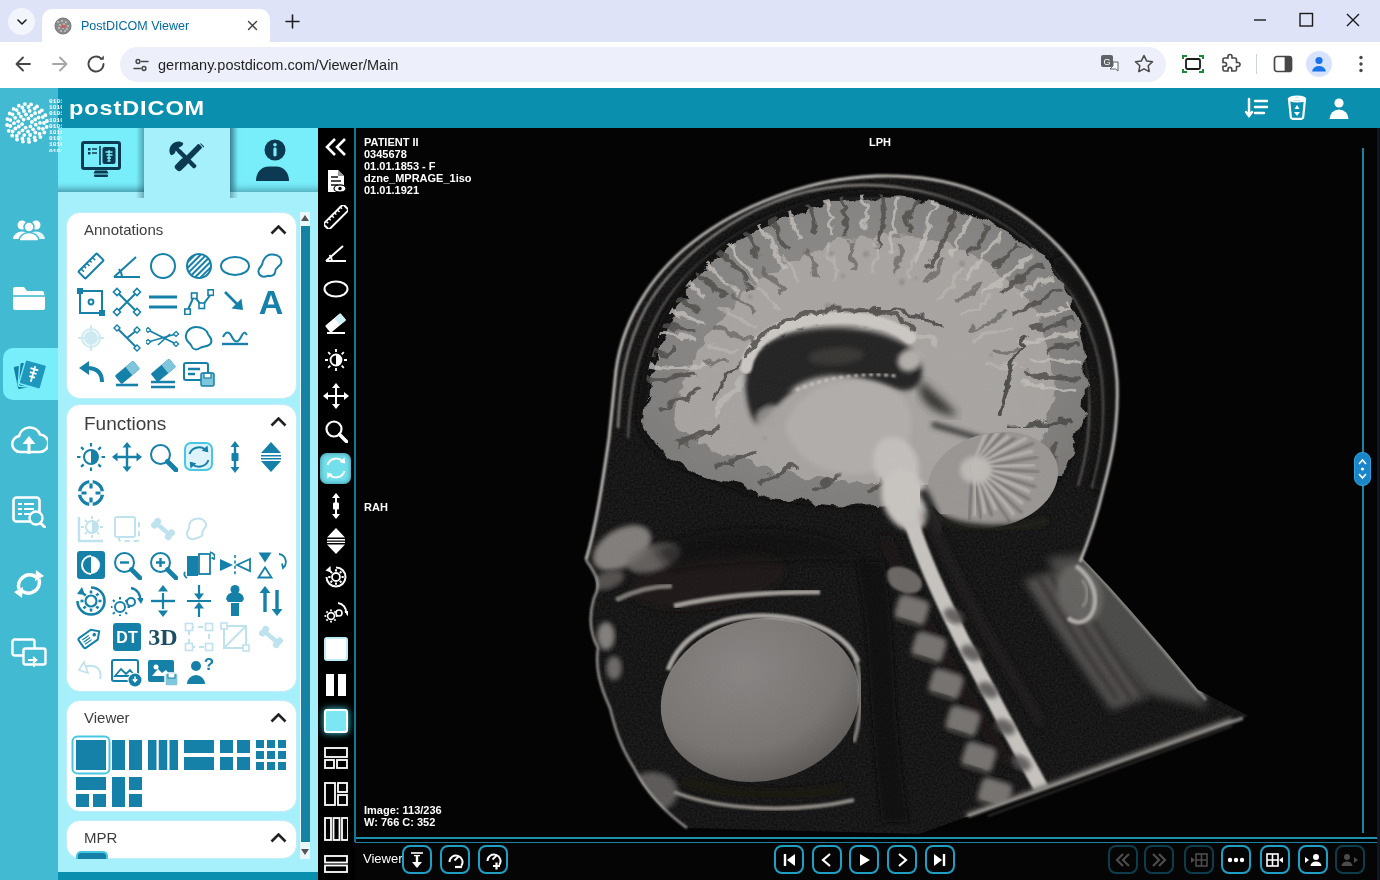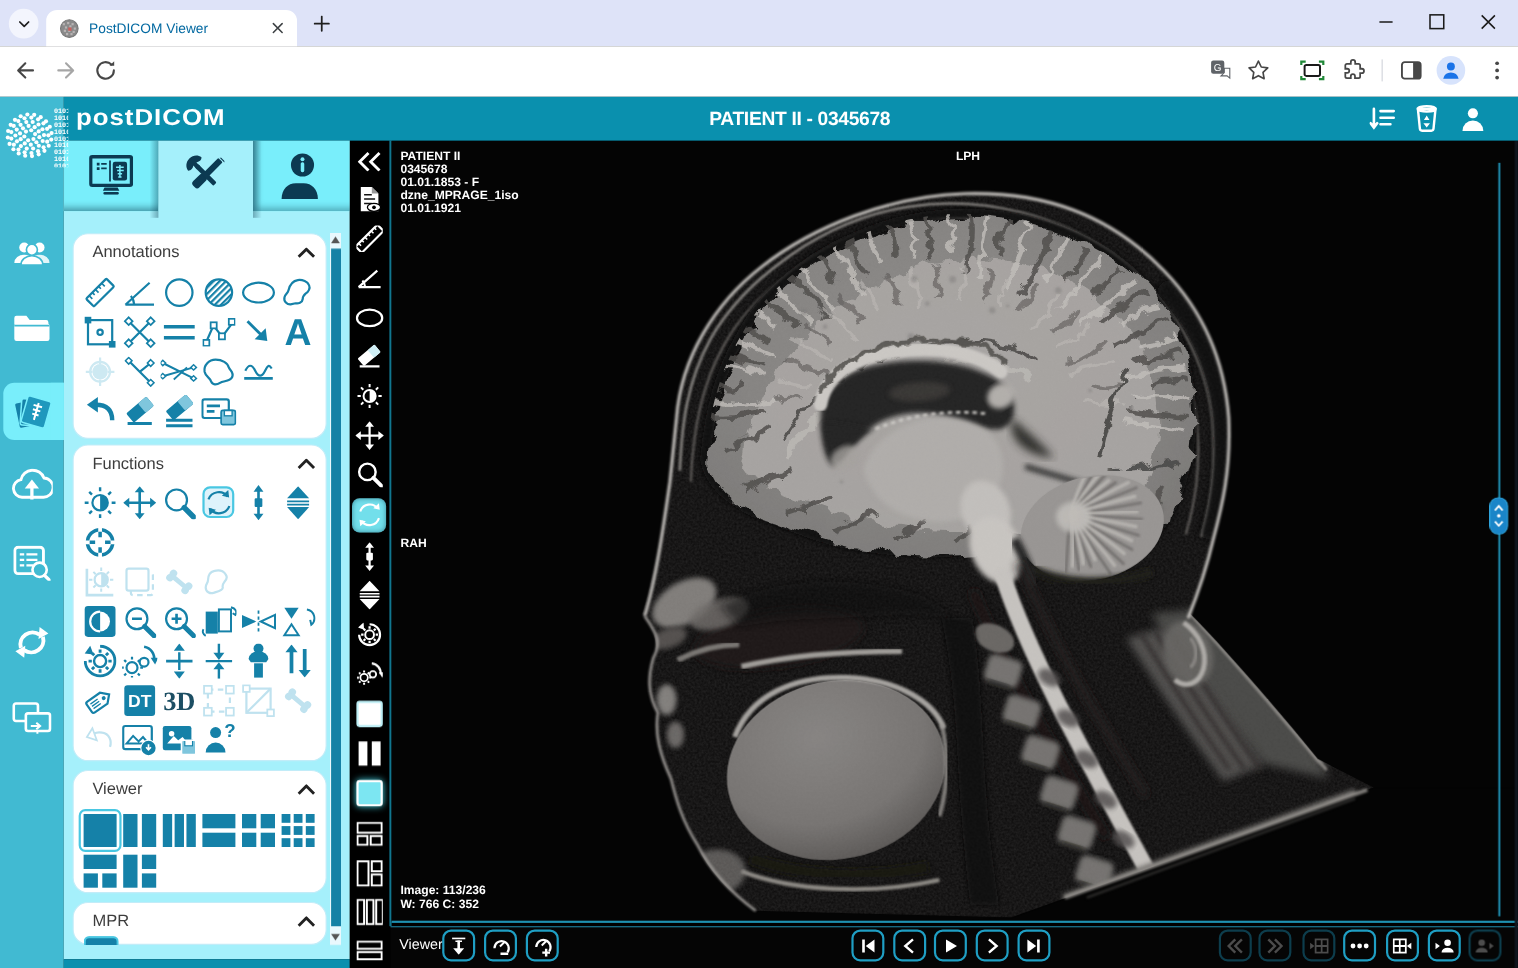--- a/index.html
+++ b/index.html
@@ -85,20 +85,29 @@
   <svg class="abs" style="left:12px;top:53px" width="22" height="22" viewBox="0 0 22 22">
       <path d="M18 11H5M11 4.5L4.5 11l6.5 6.5" stroke="#474747" stroke-width="1.9" fill="none" stroke-linecap="round" stroke-linejoin="round"></path>
     </svg>
   <svg class="abs" style="left:49px;top:53px" width="22" height="22" viewBox="0 0 22 22">
       <path d="M4 11h13M11 4.5l6.5 6.5L11 17.5" stroke="#a6a6a6" stroke-width="1.9" fill="none" stroke-linecap="round" stroke-linejoin="round"></path>
     </svg>
   <svg class="abs" style="left:85px;top:53px" width="22" height="22" viewBox="0 0 22 22">
       <path d="M18.5 11a7.5 7.5 0 1 1-2.2-5.3" stroke="#474747" stroke-width="1.9" fill="none" stroke-linecap="round"></path>
       <path d="M18.8 2.6v4.2h-4.2z" fill="#474747"></path>
     </svg>
+  <div class="abs" id="omnibox">
+    <svg style="margin-left:12px" width="18" height="18" viewBox="0 0 18 18">
+        <circle cx="6" cy="5.5" r="1.9" fill="none" stroke="#474747" stroke-width="1.5"></circle>
+        <path d="M9.5 5.5H16" stroke="#474747" stroke-width="1.5" stroke-linecap="round"></path>
+        <circle cx="12" cy="12.5" r="1.9" fill="none" stroke="#474747" stroke-width="1.5"></circle>
+        <path d="M2 12.5h6.5" stroke="#474747" stroke-width="1.5" stroke-linecap="round"></path>
+      </svg>
+    <span id="url">germany.postdicom.com/Viewer/Main</span>
+  </div>
 
   <svg class="abs" style="left:1100px;top:54px" width="20" height="20" viewBox="0 0 20 20">
       <rect x="1" y="1" width="12" height="12" rx="2" fill="#5f6368"></rect>
       <text x="7" y="10.5" font-size="9" fill="#fff" text-anchor="middle" font-family="Liberation Sans">G</text>
       <path d="M13 8h5v9l-2.5-2H10l3-3z" fill="#fff" stroke="#5f6368" stroke-width="1"></path>
     </svg>
   <svg class="abs" style="left:1134px;top:54px" width="20" height="20" viewBox="0 0 20 20">
       <path d="M10 1.5l2.6 5.4 5.9.8-4.3 4.1 1 5.8-5.2-2.8-5.2 2.8 1-5.8L1.5 7.7l5.9-.8z" fill="none" stroke="#474747" stroke-width="1.5" stroke-linejoin="round"></path>
     </svg>
   <svg class="abs" style="left:1181px;top:53px" width="24" height="22" viewBox="0 0 24 22">
@@ -124,21 +133,20 @@
   <svg class="abs" style="left:1350px;top:53px" width="22" height="22" viewBox="0 0 22 22">
       <g fill="#474747">
         <circle cx="11" cy="4.5" r="1.7"></circle>
         <circle cx="11" cy="11" r="1.7"></circle>
         <circle cx="11" cy="17.5" r="1.7"></circle>
       </g>
     </svg>
 
   <div class="abs" id="appheader"></div>
   <div class="abs" id="logo">postDICOM</div>
-  <div class="abs" id="ptitle">PATIENT II - 0345678</div>
 
   <svg class="abs" style="left:1245px;top:96px" width="24" height="24" viewBox="0 0 24 24">
       <g stroke="#fff" stroke-width="2.4" stroke-linecap="round">
         <path d="M10 5h12M10 11h12M10 17h9"></path>
         <path d="M4 3v16"></path>
         <path d="M1 16l3 4 3-4" fill="#fff"></path>
       </g>
     </svg>
   <svg class="abs" style="left:1285px;top:95px" width="24" height="25" viewBox="0 0 24 25">
       <path d="M4 4h16l-1.8 18a2 2 0 0 1-2 1.8H7.8a2 2 0 0 1-2-1.8z" fill="none" stroke="#fff" stroke-width="2.2"></path>
@@ -428,35 +436,35 @@
 </g>
 <path d="M230,432 C240,400 247,352 253,310 C255,290 257,272 259,252 C263,198 293,148 337,114 C383,78 453,50 521,48 C592,46 652,66 702,118 C735,152 757,196 761,252 C763,300 755,332 747,362 C740,392 732,414 724,434" fill="none" stroke="#c2bfbb" stroke-width="2.8" filter="url(#b1)"></path>
 <path d="M230,432 C240,446 246,455 238,470 C232,490 234,505 242,520 C239,540 244,558 254,580 C259,600 264,618 278,640 C287,658 301,678 331,700" fill="none" stroke="#a09d9a" stroke-width="2.4" opacity="0.95" filter="url(#b1)"></path>
 <path d="M500,710 L564,706 L893,588 L1024,588 L1024,710 Z" fill="#040404"></path>
 <path d="M612,688 L887,590" stroke="#8c8985" stroke-width="3.5" opacity="0.9" filter="url(#b1)"></path>
 <path d="M632,688 L876,598" stroke="#4a4846" stroke-width="2" opacity="0.6" filter="url(#b1)"></path>
 </svg>
 
     <div class="ovl" style="left:8px;top:8px">PATIENT II<br>0345678<br>01.01.1853 - F<br>dzne_MPRAGE_1iso<br>01.01.1921</div>
     <div class="ovl" style="left:513px;top:8px">LPH</div>
-    <div class="ovl" style="left:8px;top:360px">RAH</div>
+    <div class="ovl" style="left:8px;top:373px">RAH</div>
     <div class="ovl" style="left:8px;top:676px">Image: 113/236<br>W: 766 C: 352</div>
   </div>
 
   <div class="abs" id="viewerline"></div>
   <div class="abs" id="player"></div>
   <div class="abs" id="playertxt">Viewer</div>
   <div class="abs" style="left:1377px;top:128px;width:3px;height:752px;background:#10161e"></div>
 <div class="abs card" style="top:212px;height:187px;border:1px solid #c2ecf8"></div>
 <div class="abs" style="left:84px;top:221px;font-size:15px;color:#3d3d3d">Annotations</div>
 <svg class="abs" style="left:270px;top:225px" width="17" height="10" viewBox="0 0 17 10">
       <path d="M1.5 8.5L8.5 1.5L15.5 8.5" stroke="#222" stroke-width="2.6" fill="none"></path>
     </svg>
 <div class="abs card" style="top:404px;height:288px;border:1px solid #c2ecf8"></div>
-<div class="abs" style="left:84px;top:413px;font-size:15px;color:#3d3d3d">Functions</div>
+<div class="abs" style="left:84px;top:413px;font-size:19px;color:#3d3d3d">Functions</div>
 <svg class="abs" style="left:270px;top:417px" width="17" height="10" viewBox="0 0 17 10">
       <path d="M1.5 8.5L8.5 1.5L15.5 8.5" stroke="#222" stroke-width="2.6" fill="none"></path>
     </svg>
 <div class="abs card" style="top:700px;height:112px;border:1px solid #c2ecf8"></div>
 <div class="abs" style="left:84px;top:709px;font-size:15px;color:#3d3d3d">Viewer</div>
 <svg class="abs" style="left:270px;top:713px" width="17" height="10" viewBox="0 0 17 10">
       <path d="M1.5 8.5L8.5 1.5L15.5 8.5" stroke="#222" stroke-width="2.6" fill="none"></path>
     </svg>
 <div class="abs card" style="top:820px;height:39px;border:1px solid #c2ecf8"></div>
 <div class="abs" style="left:84px;top:829px;font-size:15px;color:#3d3d3d">MPR</div>

